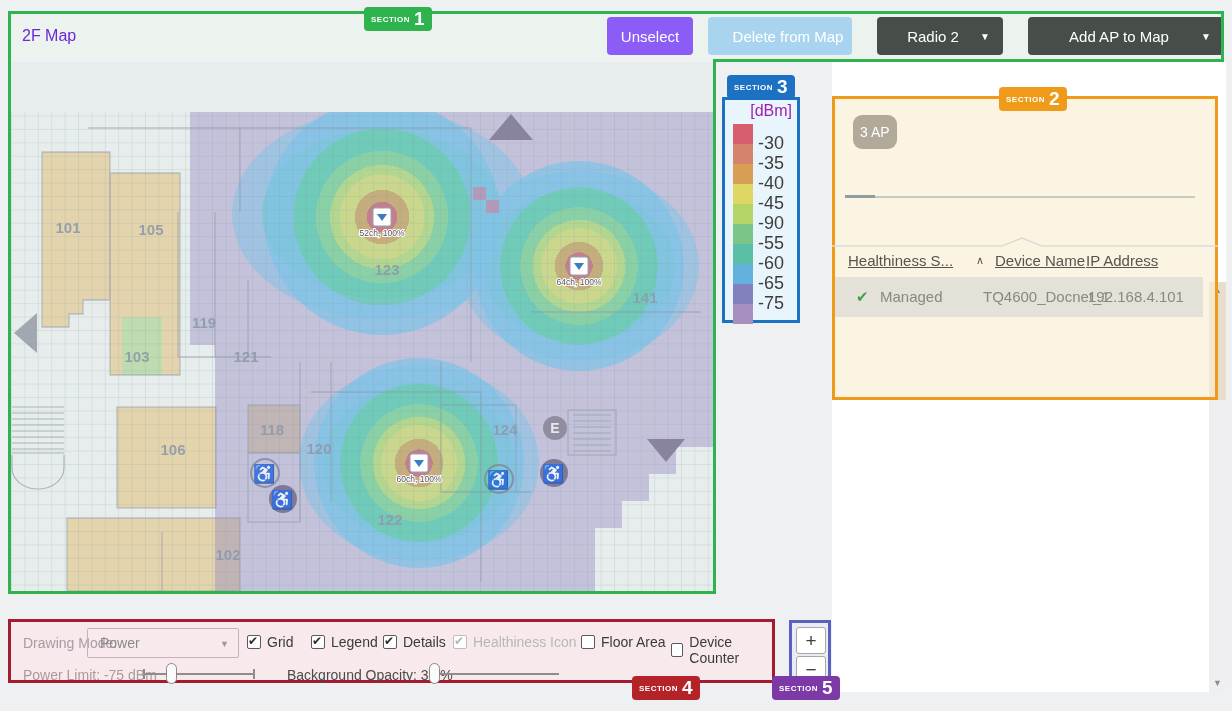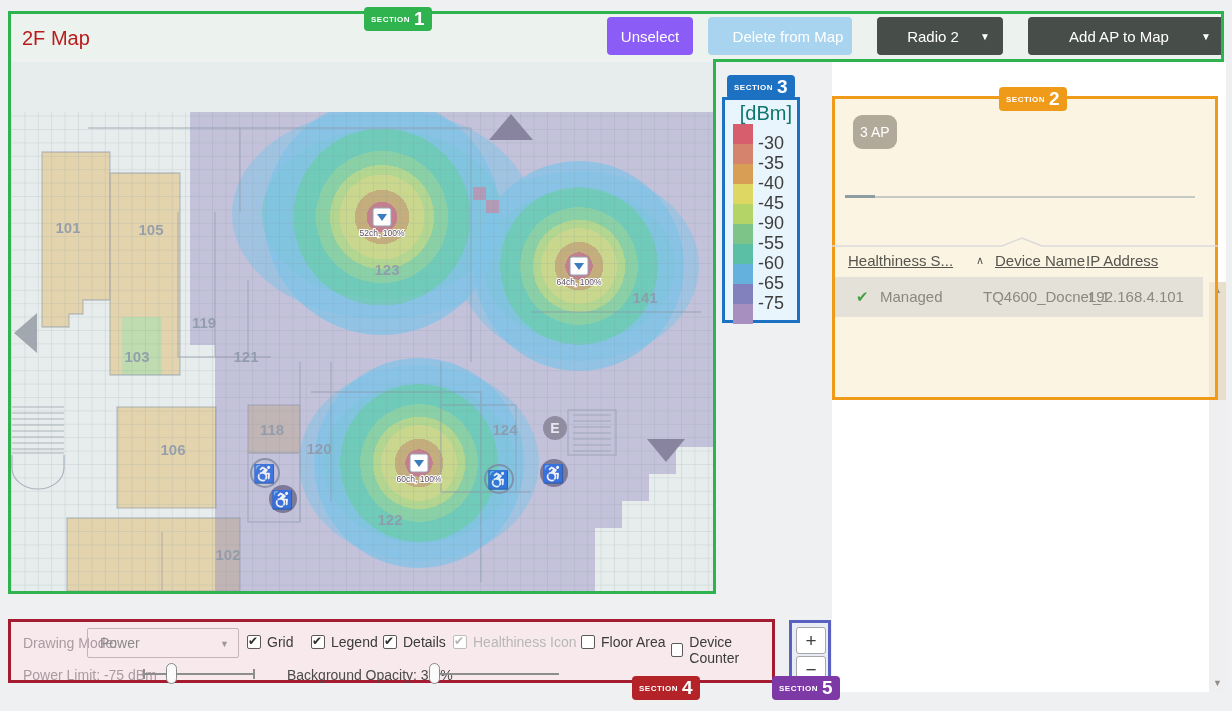--- a/index.html
+++ b/index.html
@@ -2,21 +2,21 @@
 <html><head>
 <meta charset="utf-8">
 <style>
   * { margin:0; padding:0; box-sizing:border-box; }
   html,body { width:1232px; height:711px; }
   body { font-family:"Liberation Sans", sans-serif; background:#eef0f1; position:relative; overflow:hidden; }
   #stage { position:absolute; inset:0; width:1232px; height:711px; }
 
   
   .toolbar-bg { position:absolute; left:11px; top:14px; width:1210px; height:45px; background:#ecf3ee; }
-  .page-title { position:absolute; left:22px; top:27px; font-size:20px; color:#b91c1c; }
+  .page-title { position:absolute; left:22px; top:27px; font-size:16px; color:#6d28d9; }
   .btn { position:absolute; top:17px; height:38px; border-radius:4px; color:#fff; font-size:15px;
          display:flex; align-items:center; justify-content:center; cursor:pointer; }
   .btn-blue  { background:#8b5cf6; }
   .btn-blue2 { background:#a9d4ef; }
   .btn-dark  { background:#474d49; }
   .btn .caret { position:absolute; right:13px; font-size:10px; top:14px; }
 
   
   .gline { position:absolute; background:#2eb34f; }
   .sec-box { position:absolute; }
@@ -25,21 +25,21 @@
   .sec5-box { left:789px; top:620px; width:42px; height:63px; border:3px solid #5a60c0; background:#e9ecf4; }
 
   .sec-pill { position:absolute; height:24px; border-radius:4px; display:flex; align-items:center;
               padding:0 7px; color:#fff; z-index:50; }
   .sec-pill .w { font-size:8px; font-weight:bold; letter-spacing:.5px; margin-right:4px; }
   .sec-pill .n { font-size:19px; font-weight:bold; }
 
   
   .legend { position:absolute; left:722px; top:97px; width:78px; height:226px;
             background:#e9f5fc; border:3px solid #1d71c2; }
-  .legend-title { position:absolute; right:5px; top:2px; font-size:20px; color:#0f766e; }
+  .legend-title { position:absolute; right:5px; top:2px; font-size:16px; color:#a21caf; }
   .lg-sw { position:absolute; left:8px; width:20px; height:20px; }
   .lg-lb { position:absolute; left:33px; font-size:18px; color:#3d3d3d; }
 
   
   .panel { position:absolute; left:832px; top:62px; width:394px; height:630px; background:#fff; }
   .ap-badge { position:absolute; left:853px; top:115px; min-width:38px; height:34px; background:#b1aa9b;
               border-radius:9px; color:#fff; font-size:14px; display:flex; align-items:center; justify-content:center; padding:0 7px; }
   .search-wrap { position:absolute; left:845px; top:162px; width:352px; height:34px; }
   .search-input { position:absolute; left:30px; top:2px; width:315px; height:26px; border:none; outline:none;
                   background:transparent; font-size:15px; color:#555; font-family:"Liberation Sans",sans-serif; }

